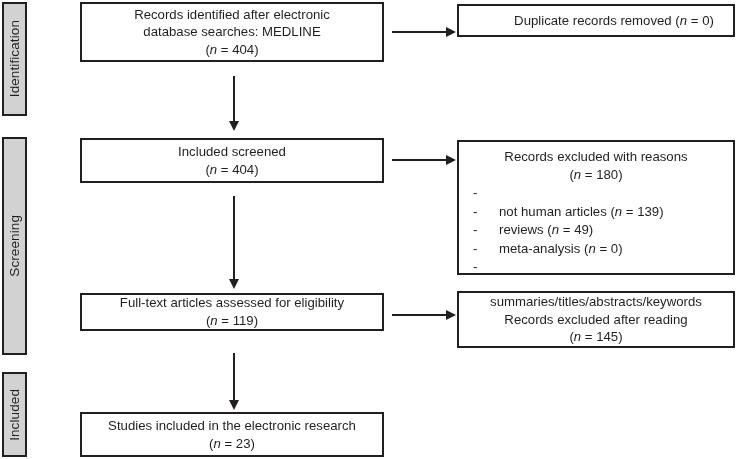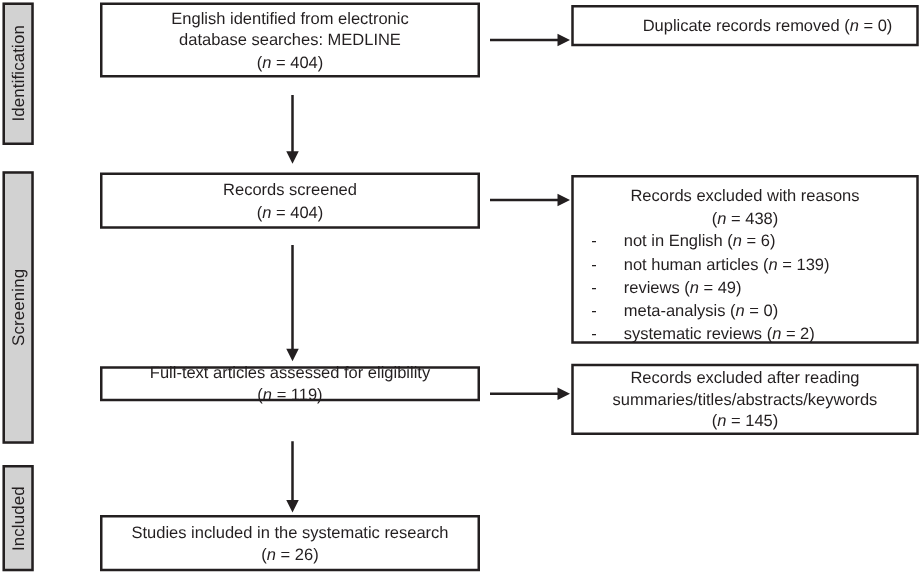--- a/index.html
+++ b/index.html
@@ -138,82 +138,80 @@
 
   <div class="phase-band" style="left:2px; top:137px; width:25px; height:218px;">
     <span class="phase-label">Screening</span>
   </div>
 
   <div class="phase-band" style="left:2px; top:372px; width:25px; height:85px;">
     <span class="phase-label">Included</span>
   </div>
 
   <div class="box" style="left:80px; top:2px; width:304px; height:60px;">
-    <span class="line">English identified from electronic</span>
+    <span class="line">Records identified after electronic</span>
     <span class="line">database searches: MEDLINE</span>
     <span class="line"><span>(</span><i class="n">n</i><span> = 404)</span></span>
   </div>
 
   <div class="arrow-h" style="left:392px; top:31px; width:55px;"></div>
 
   <div class="box" style="left:457px; top:4px; width:278px; height:33px;padding-left:36px;">
     <span class="line"><span>Duplicate records removed (</span><i class="n">n</i><span> = 0)</span></span>
   </div>
 
   <div class="arrow-v" style="left:233px; top:76px; height:46px;"></div>
 
   <div class="box" style="left:80px; top:138px; width:304px; height:45px;">
-    <span class="line">Records screened</span>
+    <span class="line">Included screened</span>
     <span class="line"><span>(</span><i class="n">n</i><span> = 404)</span></span>
   </div>
 
   <div class="arrow-h" style="left:392px; top:159px; width:55px;"></div>
 
   <div class="box left-align-list" style="left:457px; top:140px; width:278px; height:135px;">
     <span class="head">Records excluded with reasons</span>
-    <span class="head"><span>(</span><i class="n">n</i><span> = 438)</span></span>
+    <span class="head"><span>(</span><i class="n">n</i><span> = 180)</span></span>
     <ul class="reason-list">
       <li>
         <span class="dash">-</span>
-        <span class="rtext"><span>not in English (</span><i class="n">n</i><span> = 6)</span></span>
       </li>
       <li>
         <span class="dash">-</span>
         <span class="rtext"><span>not human articles (</span><i class="n">n</i><span> = 139)</span></span>
       </li>
       <li>
         <span class="dash">-</span>
         <span class="rtext"><span>reviews (</span><i class="n">n</i><span> = 49)</span></span>
       </li>
       <li>
         <span class="dash">-</span>
         <span class="rtext"><span>meta-analysis (</span><i class="n">n</i><span> = 0)</span></span>
       </li>
       <li>
         <span class="dash">-</span>
-        <span class="rtext"><span>systematic reviews (</span><i class="n">n</i><span> = 2)</span></span>
       </li>
     </ul>
   </div>
 
   <div class="arrow-v" style="left:233px; top:196px; height:84px;"></div>
 
-  <div class="box" style="left:80px; top:293px; width:304px; height:28px;">
+  <div class="box" style="left:80px; top:293px; width:304px; height:38px;">
     <span class="line">Full-text articles assessed for eligibility</span>
     <span class="line"><span>(</span><i class="n">n</i><span> = 119)</span></span>
   </div>
 
   <div class="arrow-h" style="left:392px; top:314px; width:55px;"></div>
 
   <div class="box" style="left:457px; top:291px; width:278px; height:57px;">
+    <span class="line">summaries/titles/abstracts/keywords</span>
     <span class="line">Records excluded after reading</span>
-    <span class="line">summaries/titles/abstracts/keywords</span>
     <span class="line"><span>(</span><i class="n">n</i><span> = 145)</span></span>
   </div>
 
   <div class="arrow-v" style="left:233px; top:353px; height:48px;"></div>
 
   <div class="box" style="left:80px; top:412px; width:304px; height:45px;">
-    <span class="line">Studies included in the systematic research</span>
-    <span class="line"><span>(</span><i class="n">n</i><span> = 26)</span></span>
+    <span class="line">Studies included in the electronic research</span>
+    <span class="line"><span>(</span><i class="n">n</i><span> = 23)</span></span>
   </div>
 
 </div>
 
 </body></html>

